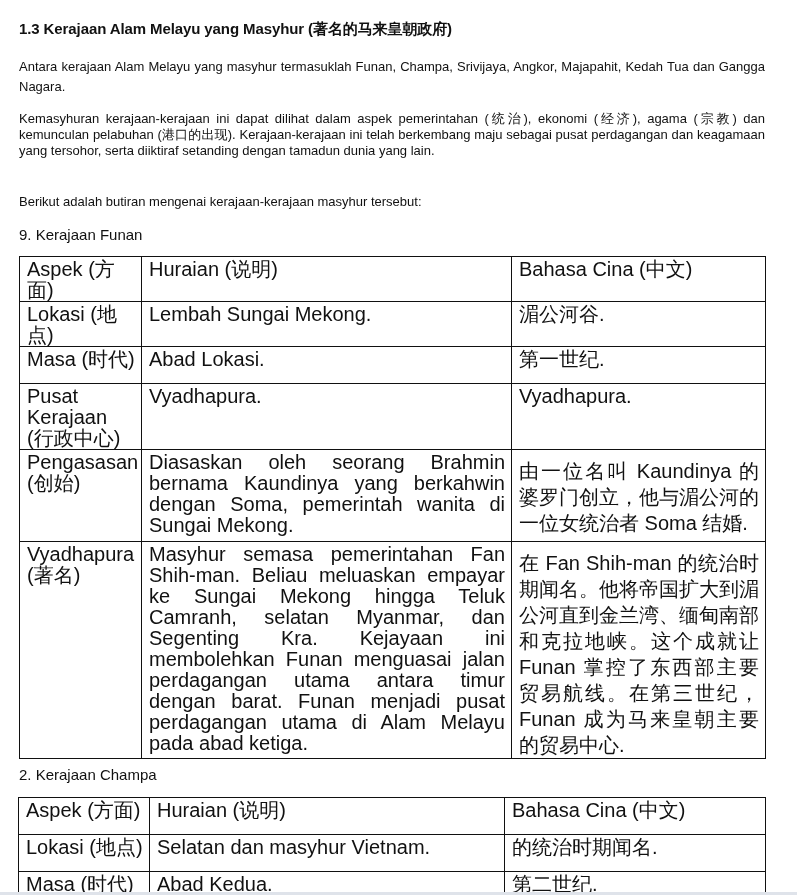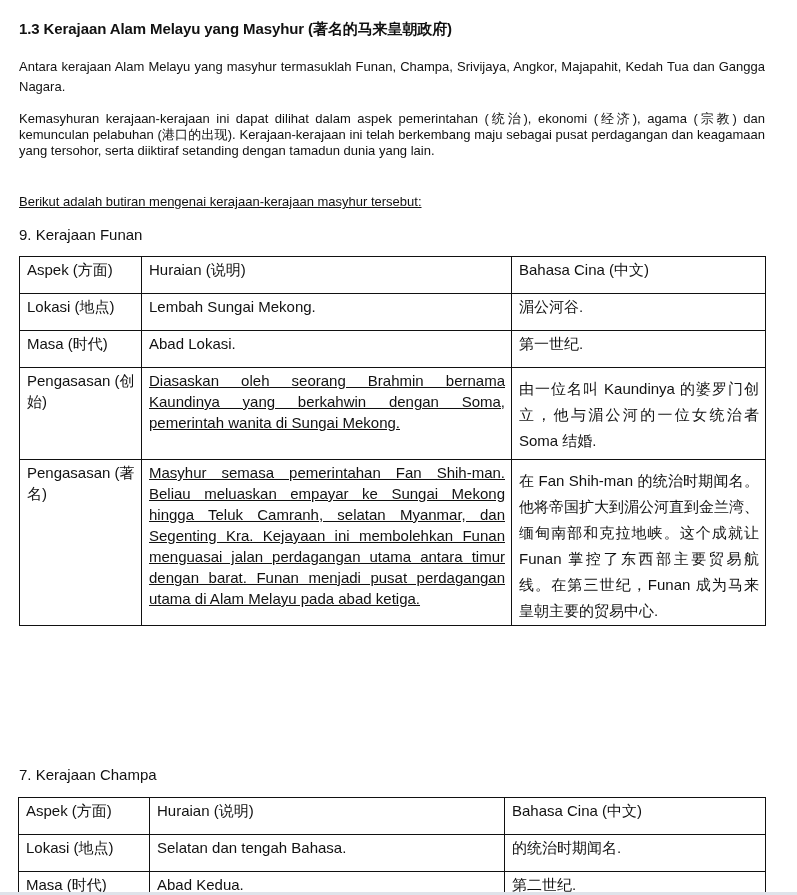--- a/index.html
+++ b/index.html
@@ -12,44 +12,44 @@
   .heading {
     position: absolute; left: 19px; top: 20px;
     font-weight: bold; font-size: 15px; letter-spacing: -0.1px; text-align: right;
   }
   .para {
     position: absolute; left: 19px; width: 746px;
     line-height: 20px; text-align: justify; font-size: 13px;
   }
   #p1 { top: 57px; }
   #p2 { top: 111px; line-height: 16px; }
-  #p3 { top: 192px; text-decoration: underline; }
+  #p3 { top: 192px; }
   #sec1 { position: absolute; left: 19px; top: 226px; }
   #sec2 { position: absolute; left: 19px; top: 766px; }
 
   table.kt {
     position: absolute; border-collapse: collapse; table-layout: fixed;
-    font-size: 15px;
+    font-size: 20px;
   }
   table.kt td {
     border: 1.5px solid #111; vertical-align: top;
     padding: 2px 6px 0 7px; line-height: 21px;
   }
   #t1 { left: 19px; top: 256px; width: 746px; }
   #t1 col.c1 { width: 122px; }
   #t1 col.c2 { width: 370px; }
   #t1 col.c3 { width: 254px; }
   #t1 tr.r-head td { height: 34px; }
   #t1 tr.r-lokasi td { height: 34px; }
   #t1 tr.r-masa td { height: 34px; }
   #t1 tr.r-pusat td { height: 56px; }
   #t1 tr.r-pengasasan td { height: 83px; }
   #t1 tr.r-kemasyhuran td { height: 157px; }
   #t1 tr.r-kemerosotan td { height: 60px; border-bottom: 1.5px solid #111; }
-  #t1 td.just { text-align: justify; text-decoration: underline; }
+  #t1 td.just { text-align: justify; }
   #t1 td.zh { line-height: 26px; text-align: justify; padding-top: 8px; }
 
   #t2 { left: 18px; top: 797px; width: 747px; }
   #t2 col.c1 { width: 131px; }
   #t2 col.c2 { width: 355px; }
   #t2 col.c3 { width: 261px; }
   #t2 td { height: 34px; }
 
   .bottom-bar {
     position: absolute; left: 0; top: 892px; width: 797px; height: 3px;
@@ -82,50 +82,55 @@
   <tr class="r-lokasi">
     <td>Lokasi (地点)</td>
     <td>Lembah Sungai Mekong.</td>
     <td>湄公河谷.</td>
   </tr>
   <tr class="r-masa">
     <td>Masa (时代)</td>
     <td>Abad Lokasi.</td>
     <td>第一世纪.</td>
   </tr>
+  <tr class="r-pusat">
+    <td>Pusat Kerajaan (行政中心)</td>
+    <td>Vyadhapura.</td>
+    <td>Vyadhapura.</td>
+  </tr>
   <tr class="r-pengasasan">
     <td>Pengasasan (创始)</td>
     <td class="just">Diasaskan oleh seorang Brahmin bernama Kaundinya yang berkahwin dengan Soma, pemerintah wanita di Sungai Mekong.</td>
     <td class="zh">由一位名叫 Kaundinya 的婆罗门创立，他与湄公河的一位女统治者 Soma 结婚.</td>
   </tr>
   <tr class="r-kemasyhuran">
-    <td>Pengasasan (著名)</td>
+    <td>Vyadhapura (著名)</td>
     <td class="just">Masyhur semasa pemerintahan Fan Shih-man. Beliau meluaskan empayar ke Sungai Mekong hingga Teluk Camranh, selatan Myanmar, dan Segenting Kra. Kejayaan ini membolehkan Funan menguasai jalan perdagangan utama antara timur dengan barat. Funan menjadi pusat perdagangan utama di Alam Melayu pada abad ketiga.</td>
     <td class="zh">在 Fan Shih-man 的统治时期闻名。他将帝国扩大到湄公河直到金兰湾、缅甸南部和克拉地峡。这个成就让 Funan 掌控了东西部主要贸易航线。在第三世纪，Funan 成为马来皇朝主要的贸易中心.</td>
   </tr>
 </tbody>
   </table>
 
-<div id="sec2">7. Kerajaan Champa</div>
+<div id="sec2">2. Kerajaan Champa</div>
 
 <table class="kt" id="t2">
   <colgroup>
       <col class="c1">
       <col class="c2">
       <col class="c3">
     </colgroup>
   <tbody>
       <tr>
     <td>Aspek (方面)</td>
     <td>Huraian (说明)</td>
     <td>Bahasa Cina (中文)</td>
   </tr>
   <tr>
     <td>Lokasi (地点)</td>
-    <td>Selatan dan tengah Bahasa.</td>
+    <td>Selatan dan masyhur Vietnam.</td>
     <td>的统治时期闻名.</td>
   </tr>
   <tr>
     <td>Masa (时代)</td>
     <td>Abad Kedua.</td>
     <td>第二世纪.</td>
   </tr>
 </tbody>
   </table>
 

